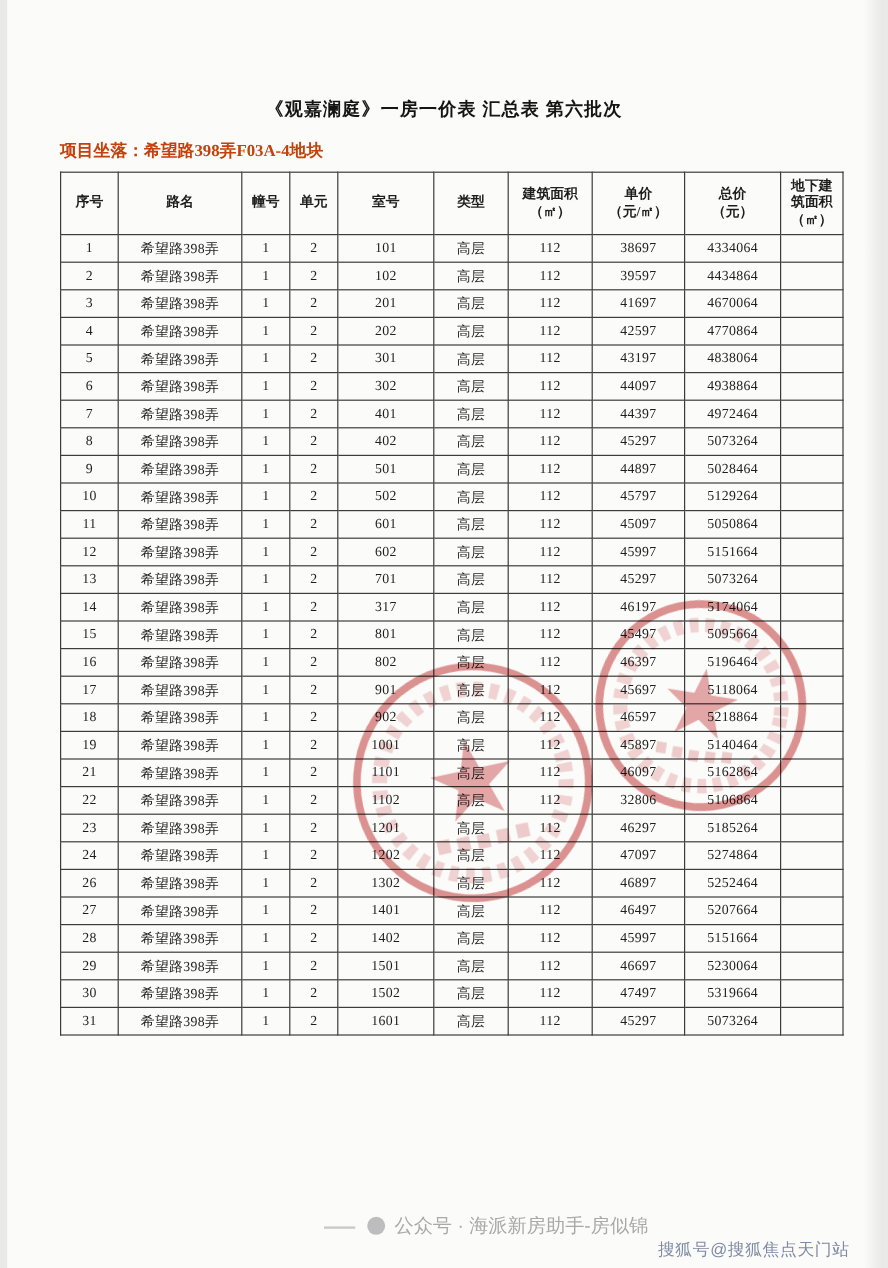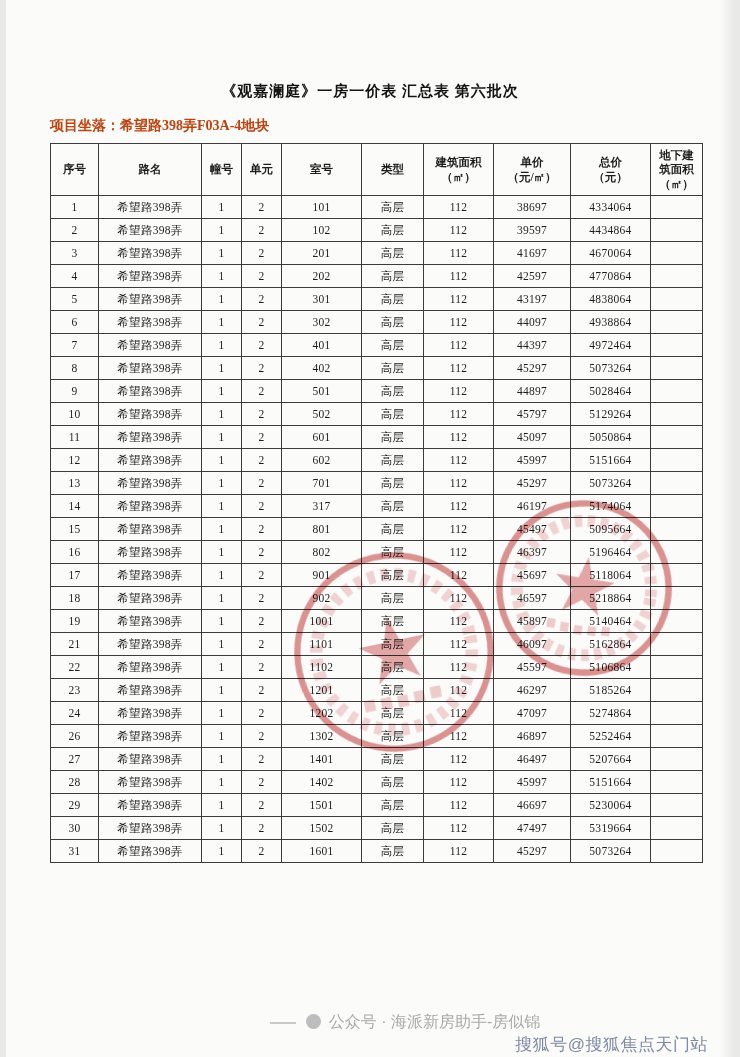--- a/index.html
+++ b/index.html
@@ -110,21 +110,21 @@
     display: inline-block;
     width: 15px; height: 15px;
     border-radius: 50%;
     background: #bdbdbd;
     vertical-align: -2px;
     margin-right: 8px;
   }
   .watermark {
     position: absolute;
     top: 1033px; right: 26px;
-    font-size: 17px;
+    font-size: 14px;
     color: #7e8aa5;
     font-family: "Liberation Sans", sans-serif;
     letter-spacing: 0.5px;
   }
 </style>
 </head>
 <body>
 
 <div class="page">
 
@@ -408,21 +408,21 @@
             <td></td>
           </tr>
           <tr>
             <td>22</td>
             <td>希望路398弄</td>
             <td>1</td>
             <td>2</td>
             <td>1102</td>
             <td>高层</td>
             <td>112</td>
-            <td>45597</td>
+            <td>32806</td>
             <td>5106864</td>
             <td></td>
           </tr>
           <tr>
             <td>23</td>
             <td>希望路398弄</td>
             <td>1</td>
             <td>2</td>
             <td>1201</td>
             <td>高层</td>

